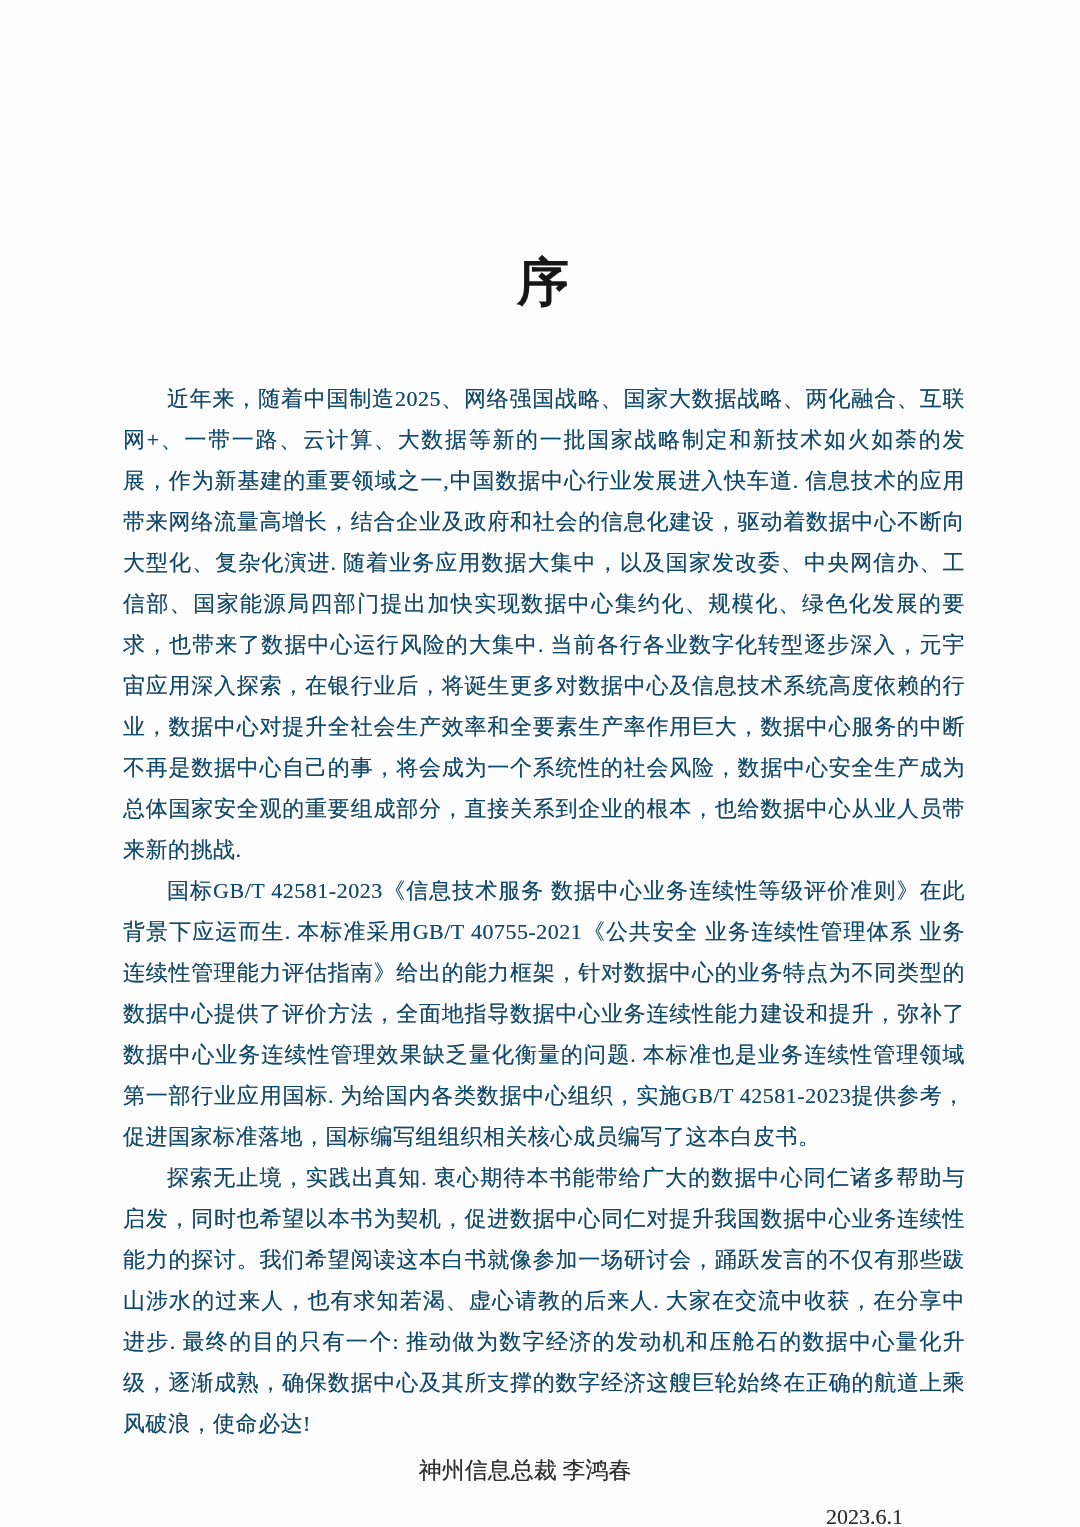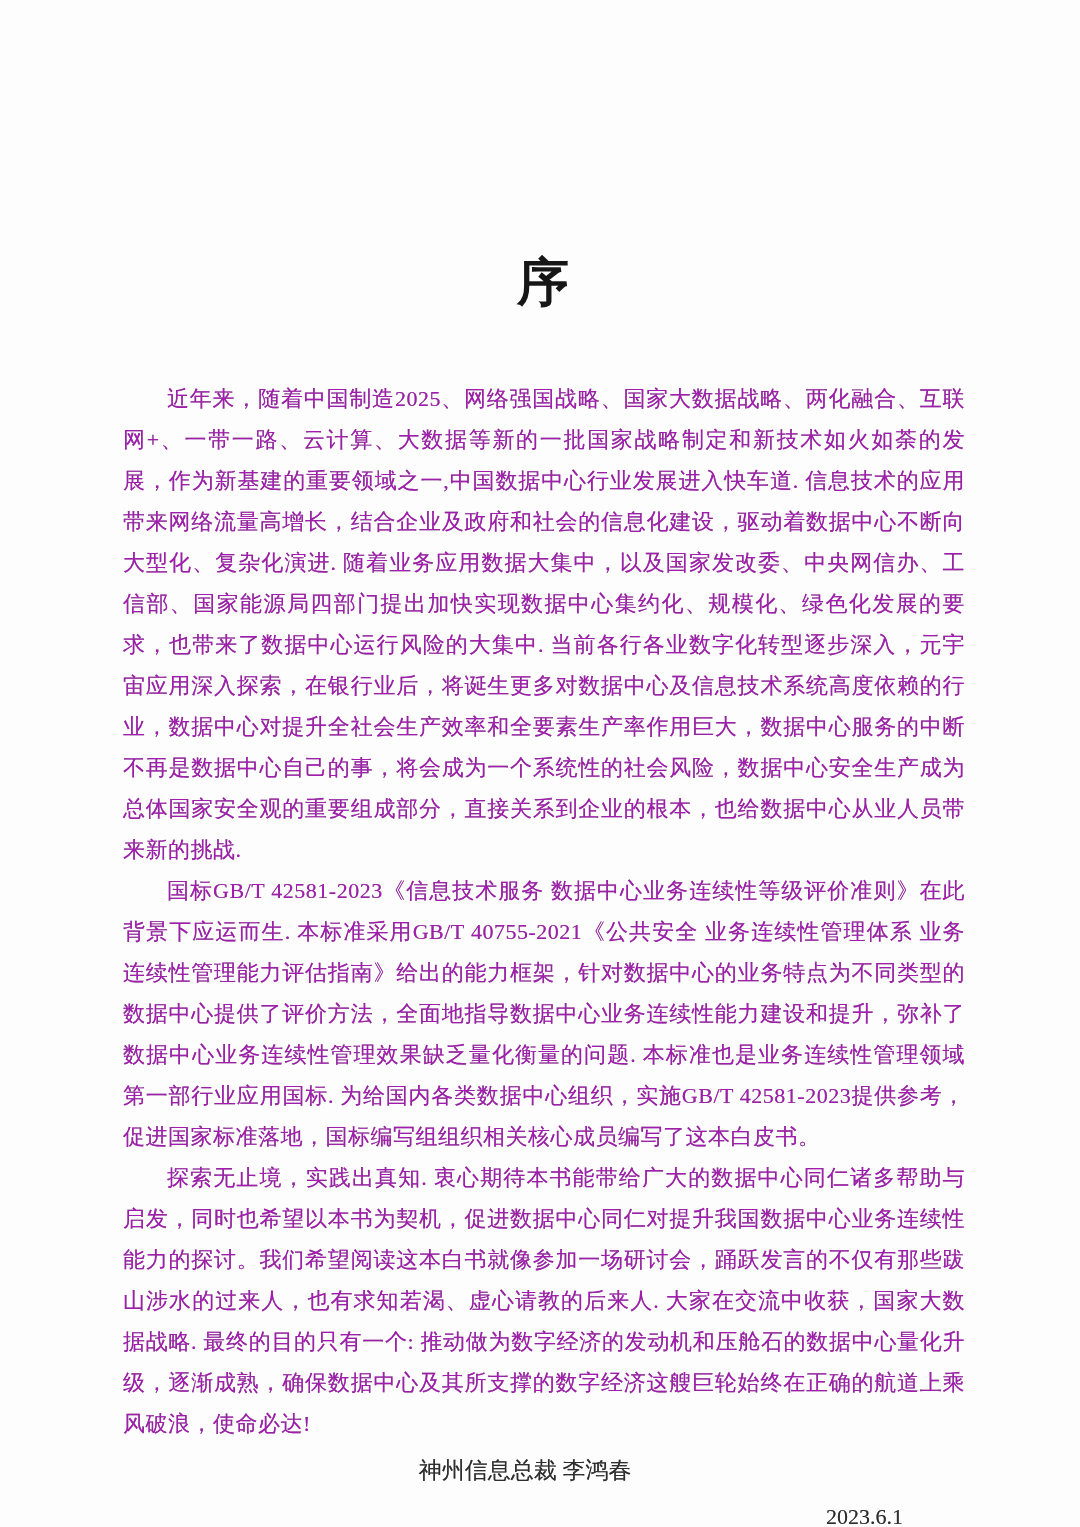--- a/index.html
+++ b/index.html
@@ -35,21 +35,21 @@
   .body-text {
     margin-top: 64px;
   }
   .body-text p {
     margin: 0;
     font-size: 22px;
     line-height: 41px;
     text-align: justify;
     text-justify: inter-ideograph;
     text-indent: 2em;
-    color: #a21caf;
+    color: #0c4a6e;
     letter-spacing: 0.5px;
     
     text-shadow: 0 0 0.5px rgba(40,40,40,0.55);
   }
   .signature-block {
     margin-top: 6px;
   }
   .signature {
     font-size: 23px;
     line-height: 41px;
@@ -70,20 +70,20 @@
 </style>
 </head>
 <body>
 
 <div class="page">
   <h1 class="doc-title">序</h1>
 
   <div class="body-text">
     <p>近年来，随着中国制造2025、网络强国战略、国家大数据战略、两化融合、互联网+、一带一路、云计算、大数据等新的一批国家战略制定和新技术如火如荼的发展，作为新基建的重要领域之一,中国数据中心行业发展进入快车道. 信息技术的应用带来网络流量高增长，结合企业及政府和社会的信息化建设，驱动着数据中心不断向大型化、复杂化演进. 随着业务应用数据大集中，以及国家发改委、中央网信办、工信部、国家能源局四部门提出加快实现数据中心集约化、规模化、绿色化发展的要求，也带来了数据中心运行风险的大集中. 当前各行各业数字化转型逐步深入，元宇宙应用深入探索，在银行业后，将诞生更多对数据中心及信息技术系统高度依赖的行业，数据中心对提升全社会生产效率和全要素生产率作用巨大，数据中心服务的中断不再是数据中心自己的事，将会成为一个系统性的社会风险，数据中心安全生产成为总体国家安全观的重要组成部分，直接关系到企业的根本，也给数据中心从业人员带来新的挑战.</p>
     <p>国标GB/T 42581-2023《信息技术服务 数据中心业务连续性等级评价准则》在此背景下应运而生. 本标准采用GB/T 40755-2021《公共安全 业务连续性管理体系 业务连续性管理能力评估指南》给出的能力框架，针对数据中心的业务特点为不同类型的数据中心提供了评价方法，全面地指导数据中心业务连续性能力建设和提升，弥补了数据中心业务连续性管理效果缺乏量化衡量的问题. 本标准也是业务连续性管理领域第一部行业应用国标. 为给国内各类数据中心组织，实施GB/T 42581-2023提供参考，促进国家标准落地，国标编写组组织相关核心成员编写了这本白皮书。</p>
-    <p>探索无止境，实践出真知. 衷心期待本书能带给广大的数据中心同仁诸多帮助与启发，同时也希望以本书为契机，促进数据中心同仁对提升我国数据中心业务连续性能力的探讨。我们希望阅读这本白书就像参加一场研讨会，踊跃发言的不仅有那些跋山涉水的过来人，也有求知若渴、虚心请教的后来人. 大家在交流中收获，国家大数据战略. 最终的目的只有一个: 推动做为数字经济的发动机和压舱石的数据中心量化升级，逐渐成熟，确保数据中心及其所支撑的数字经济这艘巨轮始终在正确的航道上乘风破浪，使命必达!</p>
+    <p>探索无止境，实践出真知. 衷心期待本书能带给广大的数据中心同仁诸多帮助与启发，同时也希望以本书为契机，促进数据中心同仁对提升我国数据中心业务连续性能力的探讨。我们希望阅读这本白书就像参加一场研讨会，踊跃发言的不仅有那些跋山涉水的过来人，也有求知若渴、虚心请教的后来人. 大家在交流中收获，在分享中进步. 最终的目的只有一个: 推动做为数字经济的发动机和压舱石的数据中心量化升级，逐渐成熟，确保数据中心及其所支撑的数字经济这艘巨轮始终在正确的航道上乘风破浪，使命必达!</p>
   </div>
 
   <div class="signature-block">
     <div class="signature">神州信息总裁  李鸿春</div>
     <div class="date">2023.6.1</div>
   </div>
 </div>
 
 </body></html>

